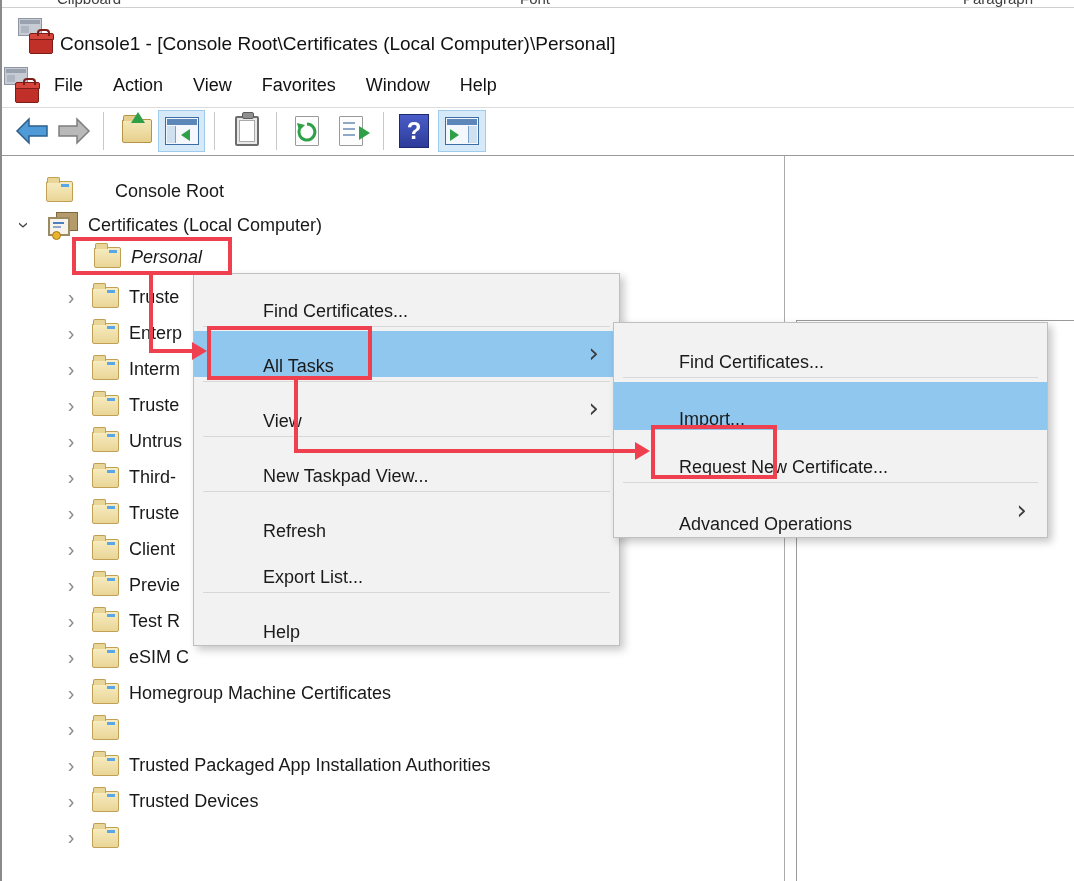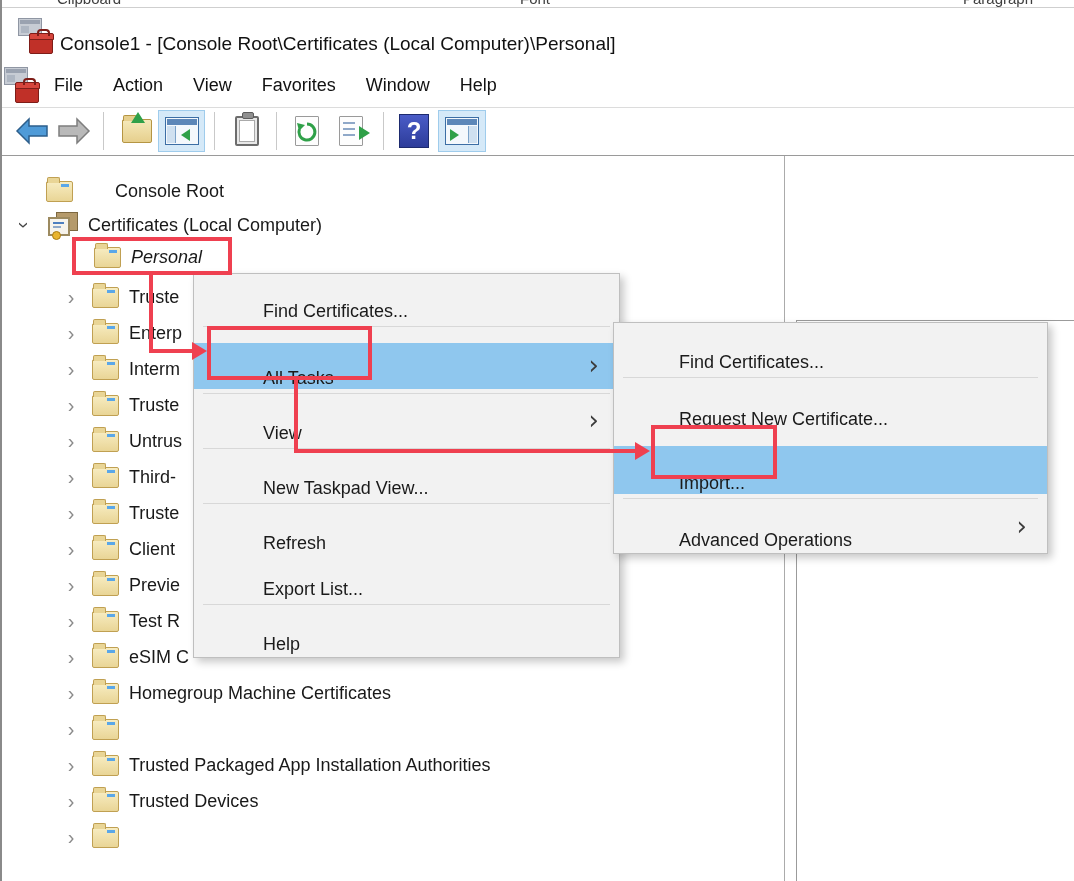--- a/index.html
+++ b/index.html
@@ -80,21 +80,21 @@
   .cert-icon .seal { position:absolute; left:4px; bottom:-1px; width:9px; height:9px; background:#e8b430; border:1px solid #a97c14; border-radius:50%; }
   .tree-label { margin-left:10px; white-space:nowrap; }
   #personal-hl { position:absolute; left:86px; top:2px; width:142px; height:29px; background:#cfe8fb; z-index:-1; }
 
   
   .ctx-menu { position:absolute; background:#f2f2f2; border:1px solid #bfbfbf; box-shadow:4px 4px 8px rgba(0,0,0,0.22); padding:2px 0; z-index:20; }
   #context-menu { left:193px; top:273px; width:427px; }
   #sub-menu { left:613px; top:322px; width:435px; z-index:21; }
   .mi { position:relative; height:46px; display:flex; align-items:flex-end; font-size:18px; color:#1a1a1a; padding-left:69px; }
   #sub-menu .mi { height:48px; padding-left:65px; }
-  .mi.hl { background:#8fc7ee;margin-top:16px; }
+  .mi.hl { background:#8fc7ee; }
   .mi .sub-arrow { position:absolute; right:20px; top:50%; transform:translateY(-54%); font-size:26px; color:#3c3c3c; font-family:"DejaVu Sans", sans-serif; }
   .msep { height:1px; background:#d8d8d8; margin:4px 9px; }
 
   
   .ann { position:absolute; z-index:50; }
   .ann-box { border:4px solid #ef4050; background:transparent; }
   .ann-line { background:#ef4050; }
   .ann-head { width:0; height:0; border-top:9px solid transparent; border-bottom:9px solid transparent; border-left:15px solid #ef4050; }
 </style>
 </head>
@@ -352,25 +352,25 @@
     <div class="mi">
       <span>Help</span>
     </div>
   </div>
 
 <div id="sub-menu" class="ctx-menu">
     <div class="mi">
       <span>Find Certificates...</span>
     </div>
     <div class="msep"></div>
-    <div class="mi">
-      <span>Request New Certificate...</span>
-    </div>
     <div class="mi hl">
       <span>Import...</span>
+    </div>
+    <div class="mi">
+      <span>Request New Certificate...</span>
     </div>
     <div class="msep"></div>
     <div class="mi">
       <span>Advanced Operations</span>
       <span class="sub-arrow">›</span>
     </div>
   </div>
 
 <div class="ann ann-box" style="left:72px; top:237px; width:160px; height:38px;"></div>
 <div class="ann ann-box" style="left:207px; top:326px; width:165px; height:54px;"></div>

